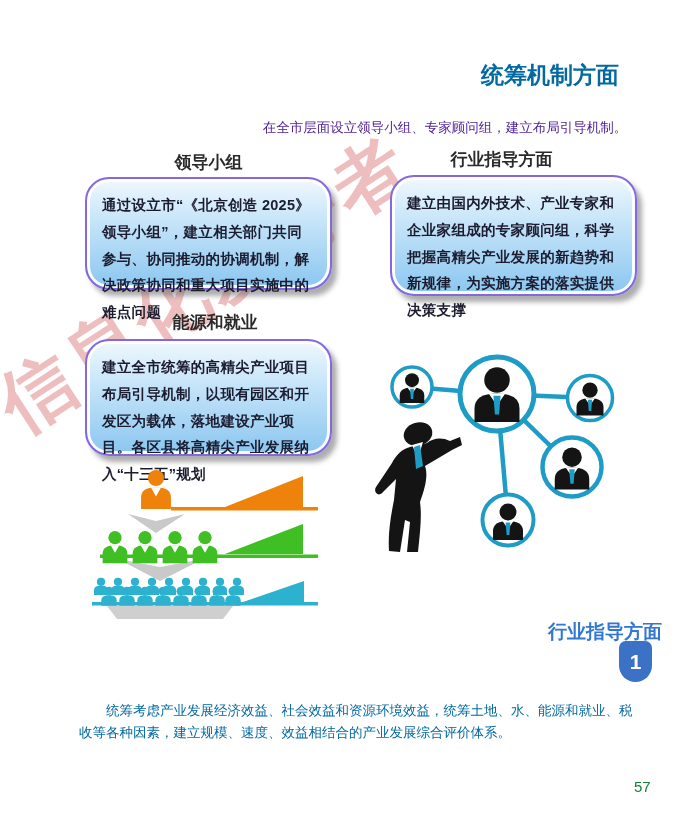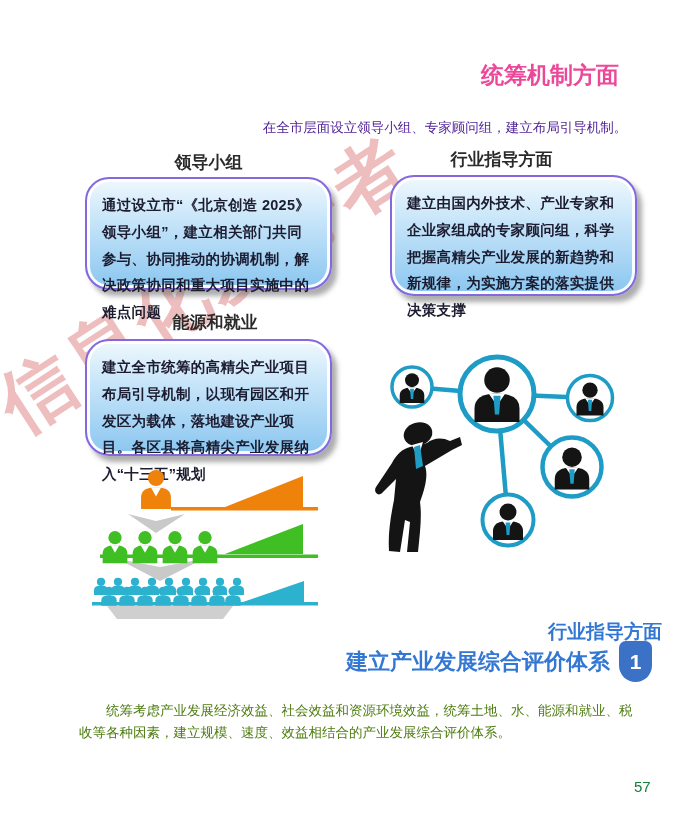--- a/index.html
+++ b/index.html
@@ -10,21 +10,21 @@
   .abs{position:absolute;}
   
   .watermark{
     left:-20px;top:372px;z-index:1;
     font-size:74px;font-weight:bold;letter-spacing:5px;white-space:nowrap;
     color:rgba(198,40,40,0.30);
     transform:rotate(-33deg);transform-origin:0 0;
   }
   
   .main-title{left:400px;top:60px;width:300px;text-align:center;
-    font-size:23px;font-weight:bold;color:#ec4899;z-index:2;}
+    font-size:23px;font-weight:bold;color:#0369a1;z-index:2;}
   .subtitle{left:245px;top:119px;width:400px;text-align:center;
     font-size:13.5px;color:#4c1d95;z-index:2;}
   .card-header{font-size:17px;font-weight:bold;color:#2a2a2a;text-align:center;z-index:3;}
   .ch1{left:85px;top:151px;width:247px;}
   .ch2{left:378px;top:148px;width:247px;}
   .ch3{left:85px;top:311px;width:260px;}
   
   .bubble{
     z-index:2;border:2px solid #8368df;border-radius:24px;
     background:linear-gradient(180deg,#f0f8fd 0%,#cdе8fa 30%,#8ec9f0 100%);
@@ -38,21 +38,21 @@
   .b1{left:85px;top:177px;width:247px;height:113px;}
   .b2{left:378px;top:175px;width:247px;height:121px;margin-left:12px;}
   .b3{left:85px;top:339px;width:247px;height:117px;}
   
   .sec2-heading{top:611px;right:38px;font-size:19px;font-weight:bold;color:#3277d3;z-index:2;margin-top:8px;}
   .sec2-row{top:641px;right:48px;display:flex;align-items:center;gap:9px;z-index:2;}
   .sec2-sub{font-size:22px;font-weight:bold;color:#3277d3;}
   .badge{width:33px;height:41px;background:#3b72c6;border-radius:7px 7px 17px 17px;
     color:#fff;display:flex;align-items:center;justify-content:center;
     font-size:21px;font-weight:bold;}
-  .paragraph{left:79px;top:700px;width:565px;font-size:13.5px;color:#4d7c0f;
+  .paragraph{left:79px;top:700px;width:565px;font-size:13.5px;color:#0369a1;
     line-height:1.62;text-indent:2em;z-index:2;}
   .pagenum{left:634px;top:778px;font-size:15px;color:#15803d;z-index:2;}
   svg{position:absolute;z-index:2;}
 </style>
 </head>
 <body>
 
 <div class="abs watermark">信息化爱好者</div>
 
 <div class="abs main-title">统筹机制方面</div>
@@ -175,18 +175,17 @@
              C35,192 33,207 34,223 L45,224 L50,192 L55,194 L52,224 L63,224
              C65,205 67,188 65,174 C71,158 73,146 70,138 L97,122 L107,117 L105,109 L95,113
              C87,109 78,110 72,115 Z" fill="#141414"></path>
     <polygon points="57,117 68,114 63,130" fill="#ffffff"></polygon>
     <polygon points="59,119 65,117 68,138 61,141" fill="#1e9cc6"></polygon>
   </g>
 </svg>
 
 <div class="abs sec2-heading">行业指导方面</div>
 <div class="abs sec2-row">
-  <span class="sec2-sub">建立产业发展综合评价体系</span>
   <span class="badge">1</span>
 </div>
 <div class="abs paragraph">统筹考虑产业发展经济效益、社会效益和资源环境效益，统筹土地、水、能源和就业、税收等各种因素，建立规模、速度、效益相结合的产业发展综合评价体系。</div>
 
 <div class="abs pagenum">57</div>
 
 </body></html>

